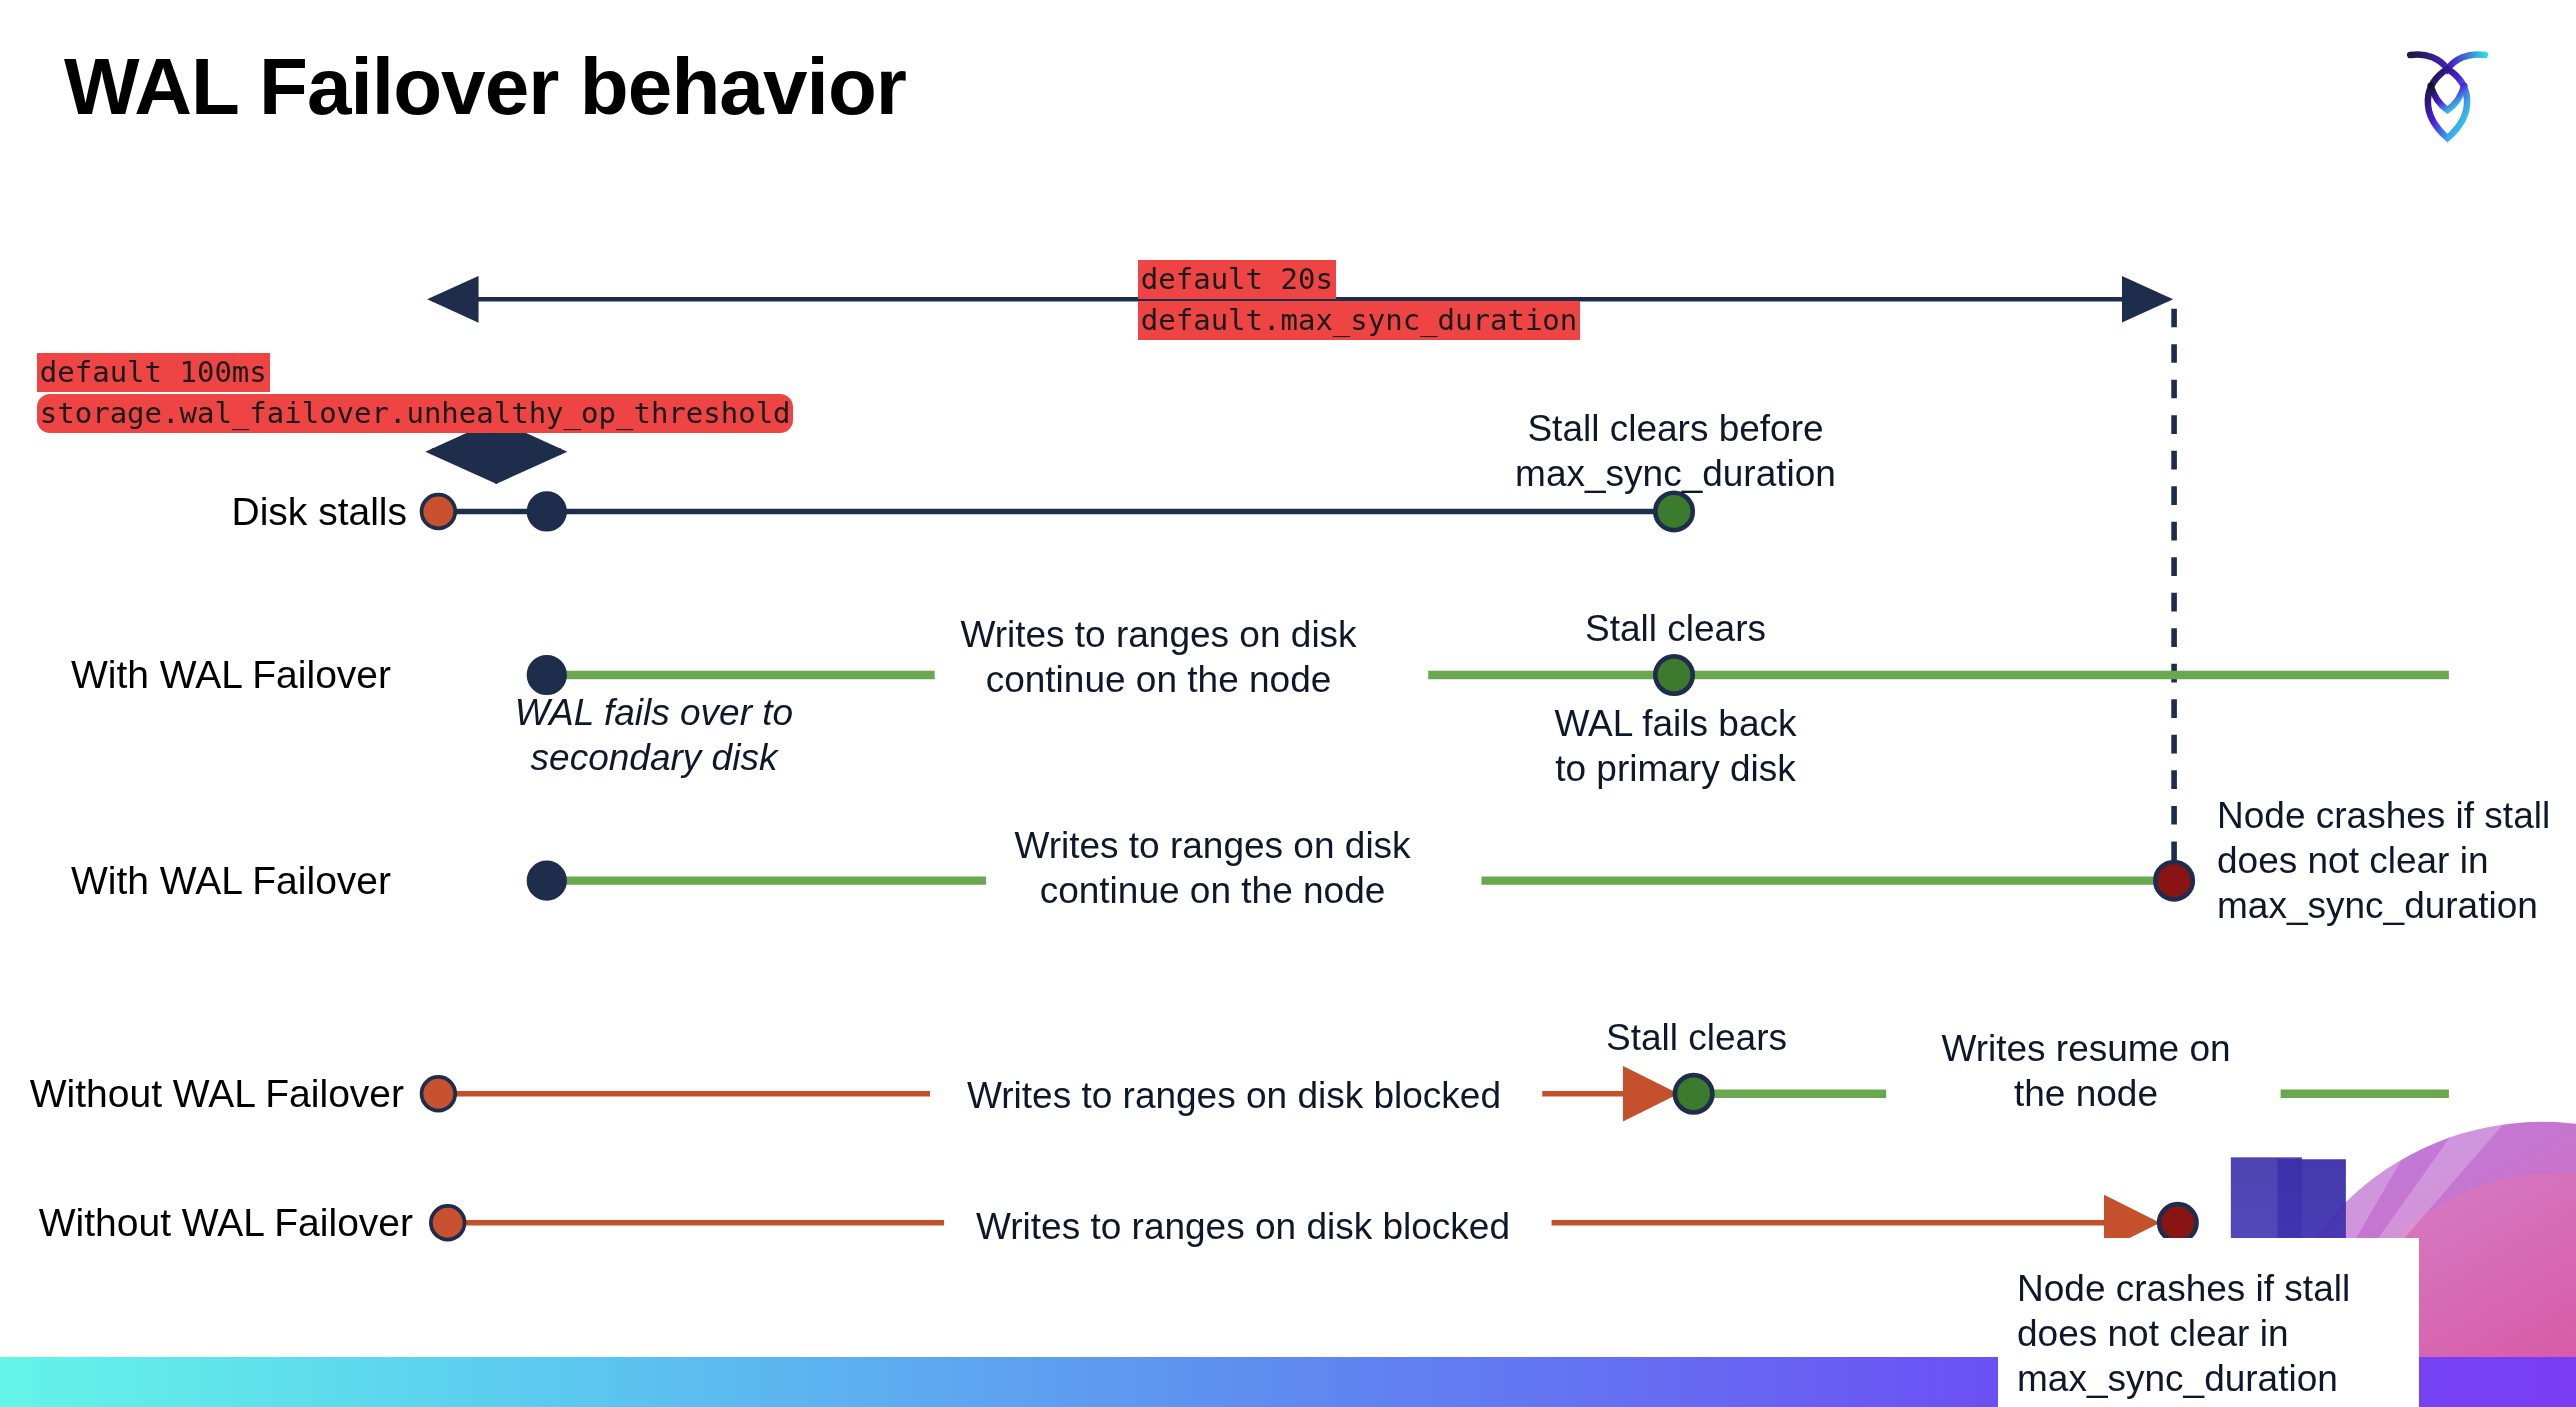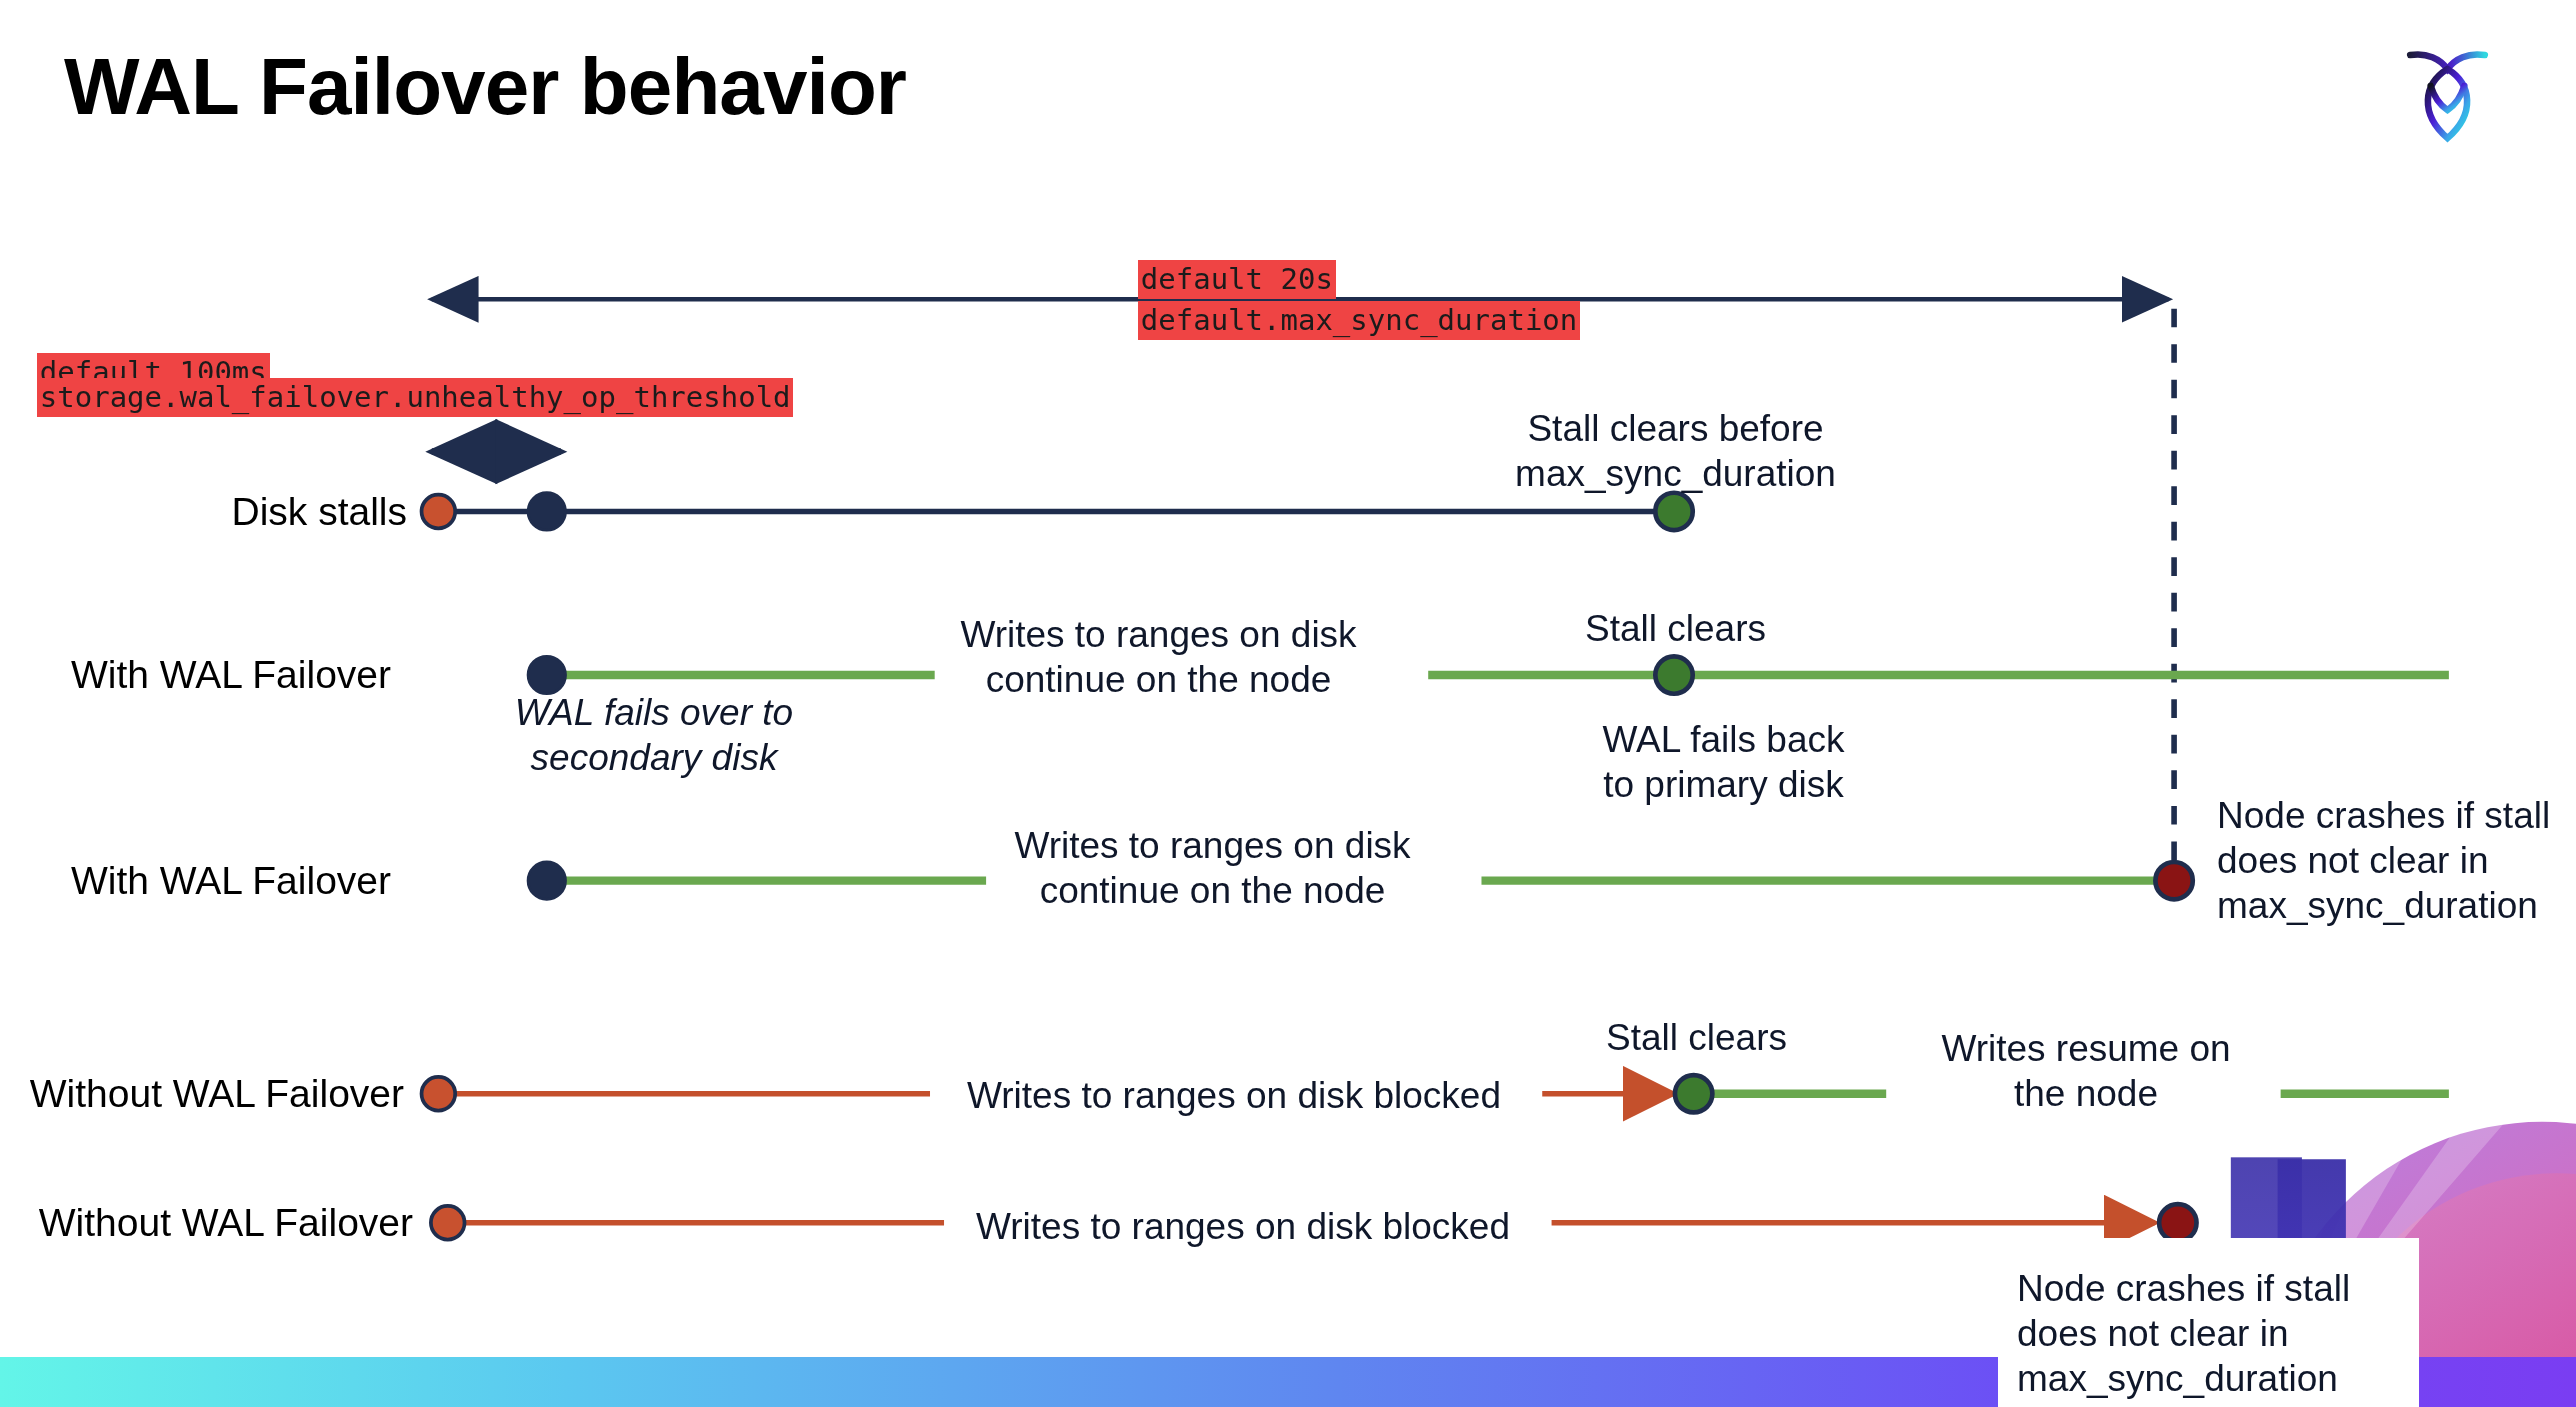--- a/index.html
+++ b/index.html
@@ -198,37 +198,37 @@
       <path d="M70 44 C44 60 40 92 70 118 C100 92 96 60 70 44 Z" stroke="url(#lg1)" stroke-width="7" fill="none"></path>
       <path d="M52 62 C57 78 64 84 70 88 C76 84 83 78 88 62" stroke="url(#lg1)" stroke-width="7" fill="none" stroke-linecap="round"></path>
       <line x1="70" y1="88" x2="70" y2="117" stroke="url(#lg1)" stroke-width="7" stroke-linecap="round"></line>
     </svg>
   </div>
 
   <div class="code-chip" style="left:1138px;top:260px;">default 20s</div>
   <div class="code-chip" style="left:1138px;top:301px;">default.max_sync_duration</div>
 
   <div class="code-chip" style="left:37px;top:353px;">default 100ms</div>
-  <div class="code-chip" style="left:37px;top:378px;">storage.wal_failover.unhealthy_op_threshold</div>
+  <div class="code-chip" style="left:37px;top:394px;border-radius:13px;">storage.wal_failover.unhealthy_op_threshold</div>
 
   <div class="row-label" style="left:16px;top:490px;width:391px;">Disk stalls</div>
   <div class="row-label" style="left:0px;top:653px;width:391px;">With WAL Failover</div>
   <div class="row-label" style="left:0px;top:859px;width:391px;">With WAL Failover</div>
   <div class="row-label" style="left:0px;top:1072px;width:404px;">Without WAL Failover</div>
   <div class="row-label" style="left:0px;top:1201px;width:413px;">Without WAL Failover</div>
 
   <div class="annot center" style="left:1479px;top:406px;width:393px;">Stall clears before
 max_sync_duration</div>
 
   <div class="annot center" style="left:467px;top:690px;width:374px;font-style:italic;">WAL fails over to
 secondary disk</div>
   <div class="annot center" style="left:939px;top:612px;width:439px;">Writes to ranges on disk
 continue on the node</div>
   <div class="annot center" style="left:1512px;top:606px;width:327px;">Stall clears</div>
-  <div class="annot center" style="left:1560px;top:701px;width:327px;margin-top:16px;">WAL fails  back
+  <div class="annot center" style="left:1512px;top:701px;width:327px;">WAL fails  back
 to primary disk</div>
 
   <div class="annot center" style="left:993px;top:823px;width:439px;">Writes to ranges on disk
 continue on the node</div>
   <div class="annot left" style="left:2217px;top:793px;width:374px;">Node crashes if stall
 does not clear in
 max_sync_duration</div>
 
   <div class="annot center" style="left:935px;top:1073px;width:598px;">Writes to ranges on disk  blocked</div>
   <div class="annot center" style="left:1533px;top:1015px;width:327px;">Stall clears</div>

